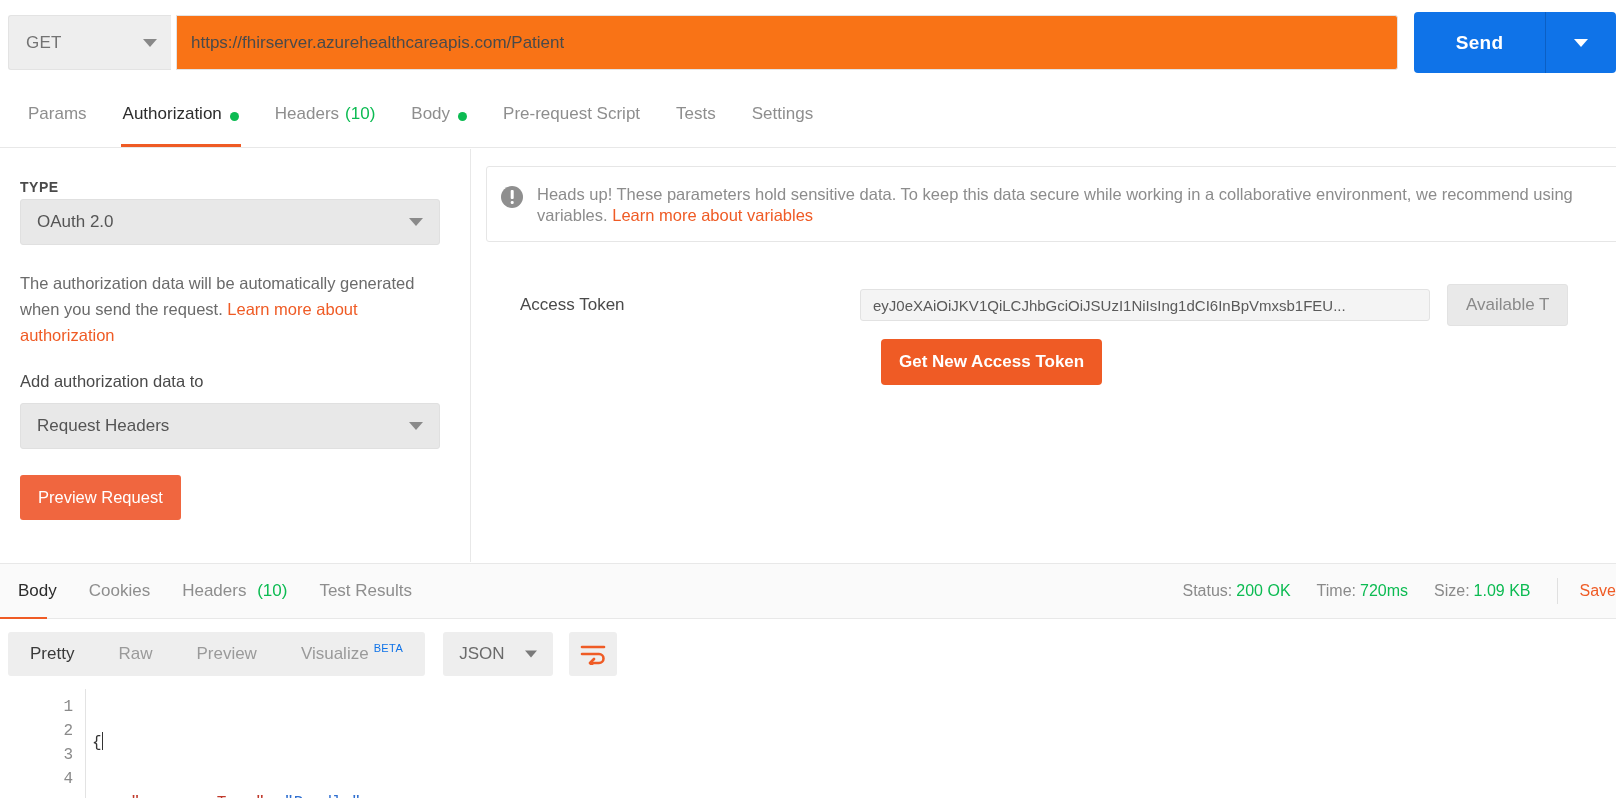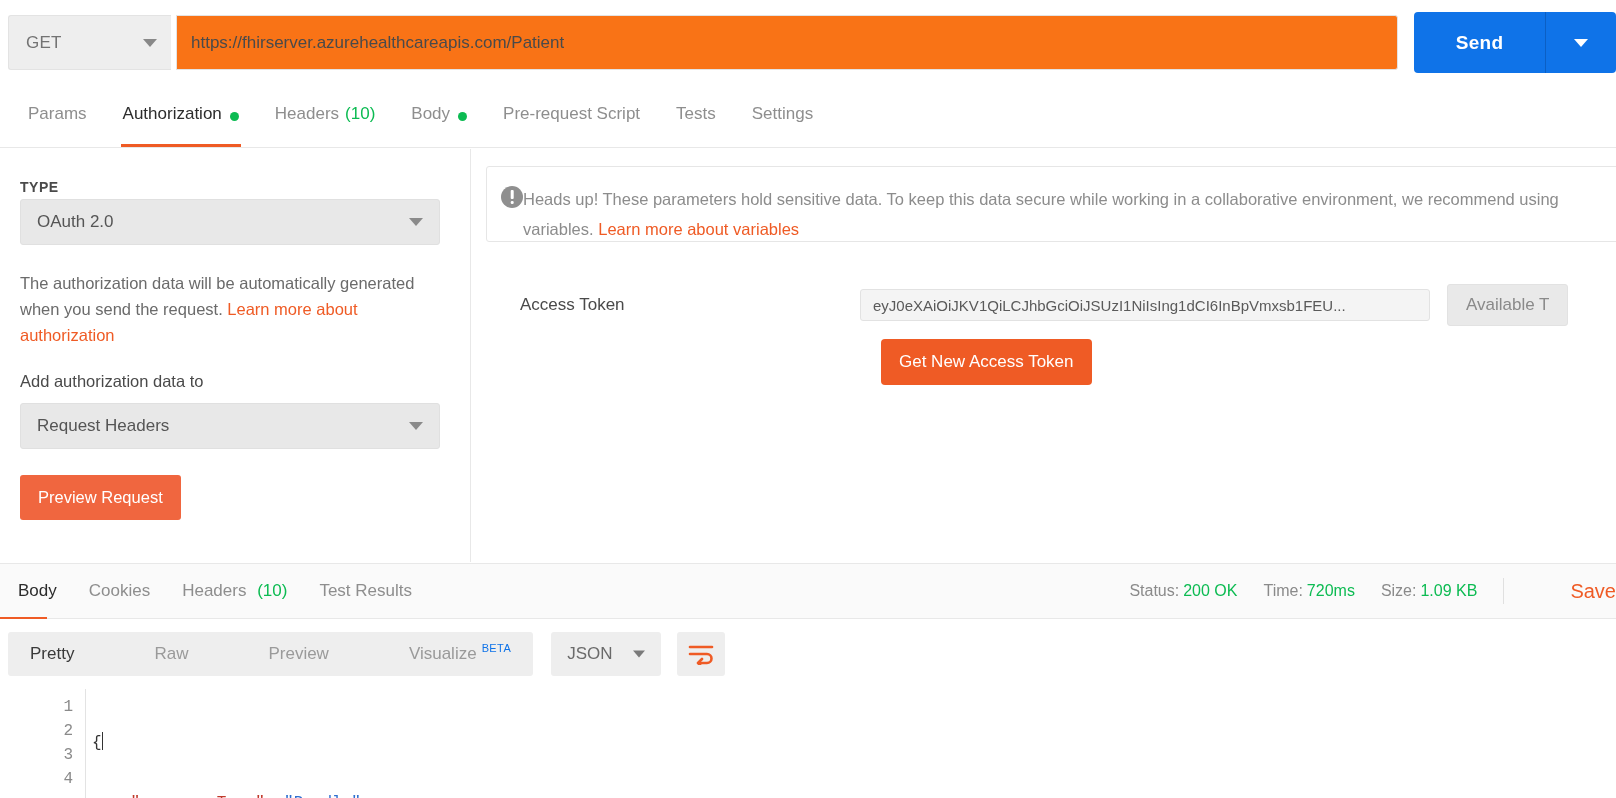--- a/index.html
+++ b/index.html
@@ -193,22 +193,23 @@
     content: ""; position: absolute; left: 50%; top: 4px;
     transform: translateX(-50%);
     width: 2.6px; height: 9px; background: #ffffff; border-radius: 1px;
   }
   .warn-icon::after {
     content: ""; position: absolute; left: 50%; top: 15px;
     transform: translateX(-50%);
     width: 2.6px; height: 2.6px; background: #ffffff; border-radius: 50%;
   }
   .warn-text {
+    margin-left: 14px;
     font-size: 16.5px;
-    line-height: 30px;
+    line-height: 21px;
     color: #8c8c8c;
     max-width: 1045px;
   }
   .token-row {
     display: flex; align-items: center;
     margin-top: 42px;
   }
   .token-label {
     width: 374px; padding-left: 34px;
     font-size: 17px; color: #4a4a4a;
@@ -234,21 +235,21 @@
     color: #8a8a8a;
     display: flex; align-items: center;
     padding: 0 18px;
     white-space: nowrap;
     cursor: pointer;
   }
   .get-token-btn {
     position: absolute; left: 409px; top: 190px;
     background: #ef5b25;
     color: #ffffff; border: none; border-radius: 4px;
-    font-size: 17px; font-weight: normal;
+    font-size: 17px; font-weight: bold;
     font-family: "Liberation Sans", sans-serif;
     padding: 13px 18px;
     cursor: pointer;
   }
 
   
   .resp-bar {
     position: absolute; left: 0; top: 563px; width: 1616px; height: 56px;
     background: #fafafa;
     border-top: 1px solid #e8e8e8;
@@ -265,36 +266,35 @@
     margin-left: auto; display: flex; align-items: center;
     padding-right: 0px;
     font-size: 16px;
   }
   .meta-item { color: #8a8a8a; margin-right: 26px; white-space: nowrap; }
   .meta-val { color: #0cbb52; margin-left: 4px; }
   .meta-sep {
     width: 1px; height: 26px; background: #e0e0e0; margin-right: 22px;
   }
   .save-resp {
-    color: #ef5b25; font-size: 20px; cursor: pointer; white-space: nowrap; margin-left: 44px;
+    color: #ef5b25; font-size: 16px; cursor: pointer; white-space: nowrap;
   }
 
   
   .body-toolbar {
     position: absolute; left: 0; top: 619px; width: 1616px; height: 70px;
     background: #ffffff;
     display: flex; align-items: center;
     padding-left: 8px;
   }
   .fmt-group {
     display: flex; align-items: center;
     background: #eeeeee;
     border-radius: 3px;
     height: 44px;
-    gap: 36px;
   }
   .fmt-tab {
     font-size: 17px; color: #9a9a9a; padding: 0 22px; cursor: pointer;
     display: flex; align-items: center; height: 44px; white-space: nowrap;
   }
   .fmt-tab.active { color: #3a3a3a; }
   .beta-badge {
     font-size: 11px; font-weight: normal; color: #0f73e8;
     margin-left: 5px; position: relative; top: -6px; letter-spacing: .4px;
   }

